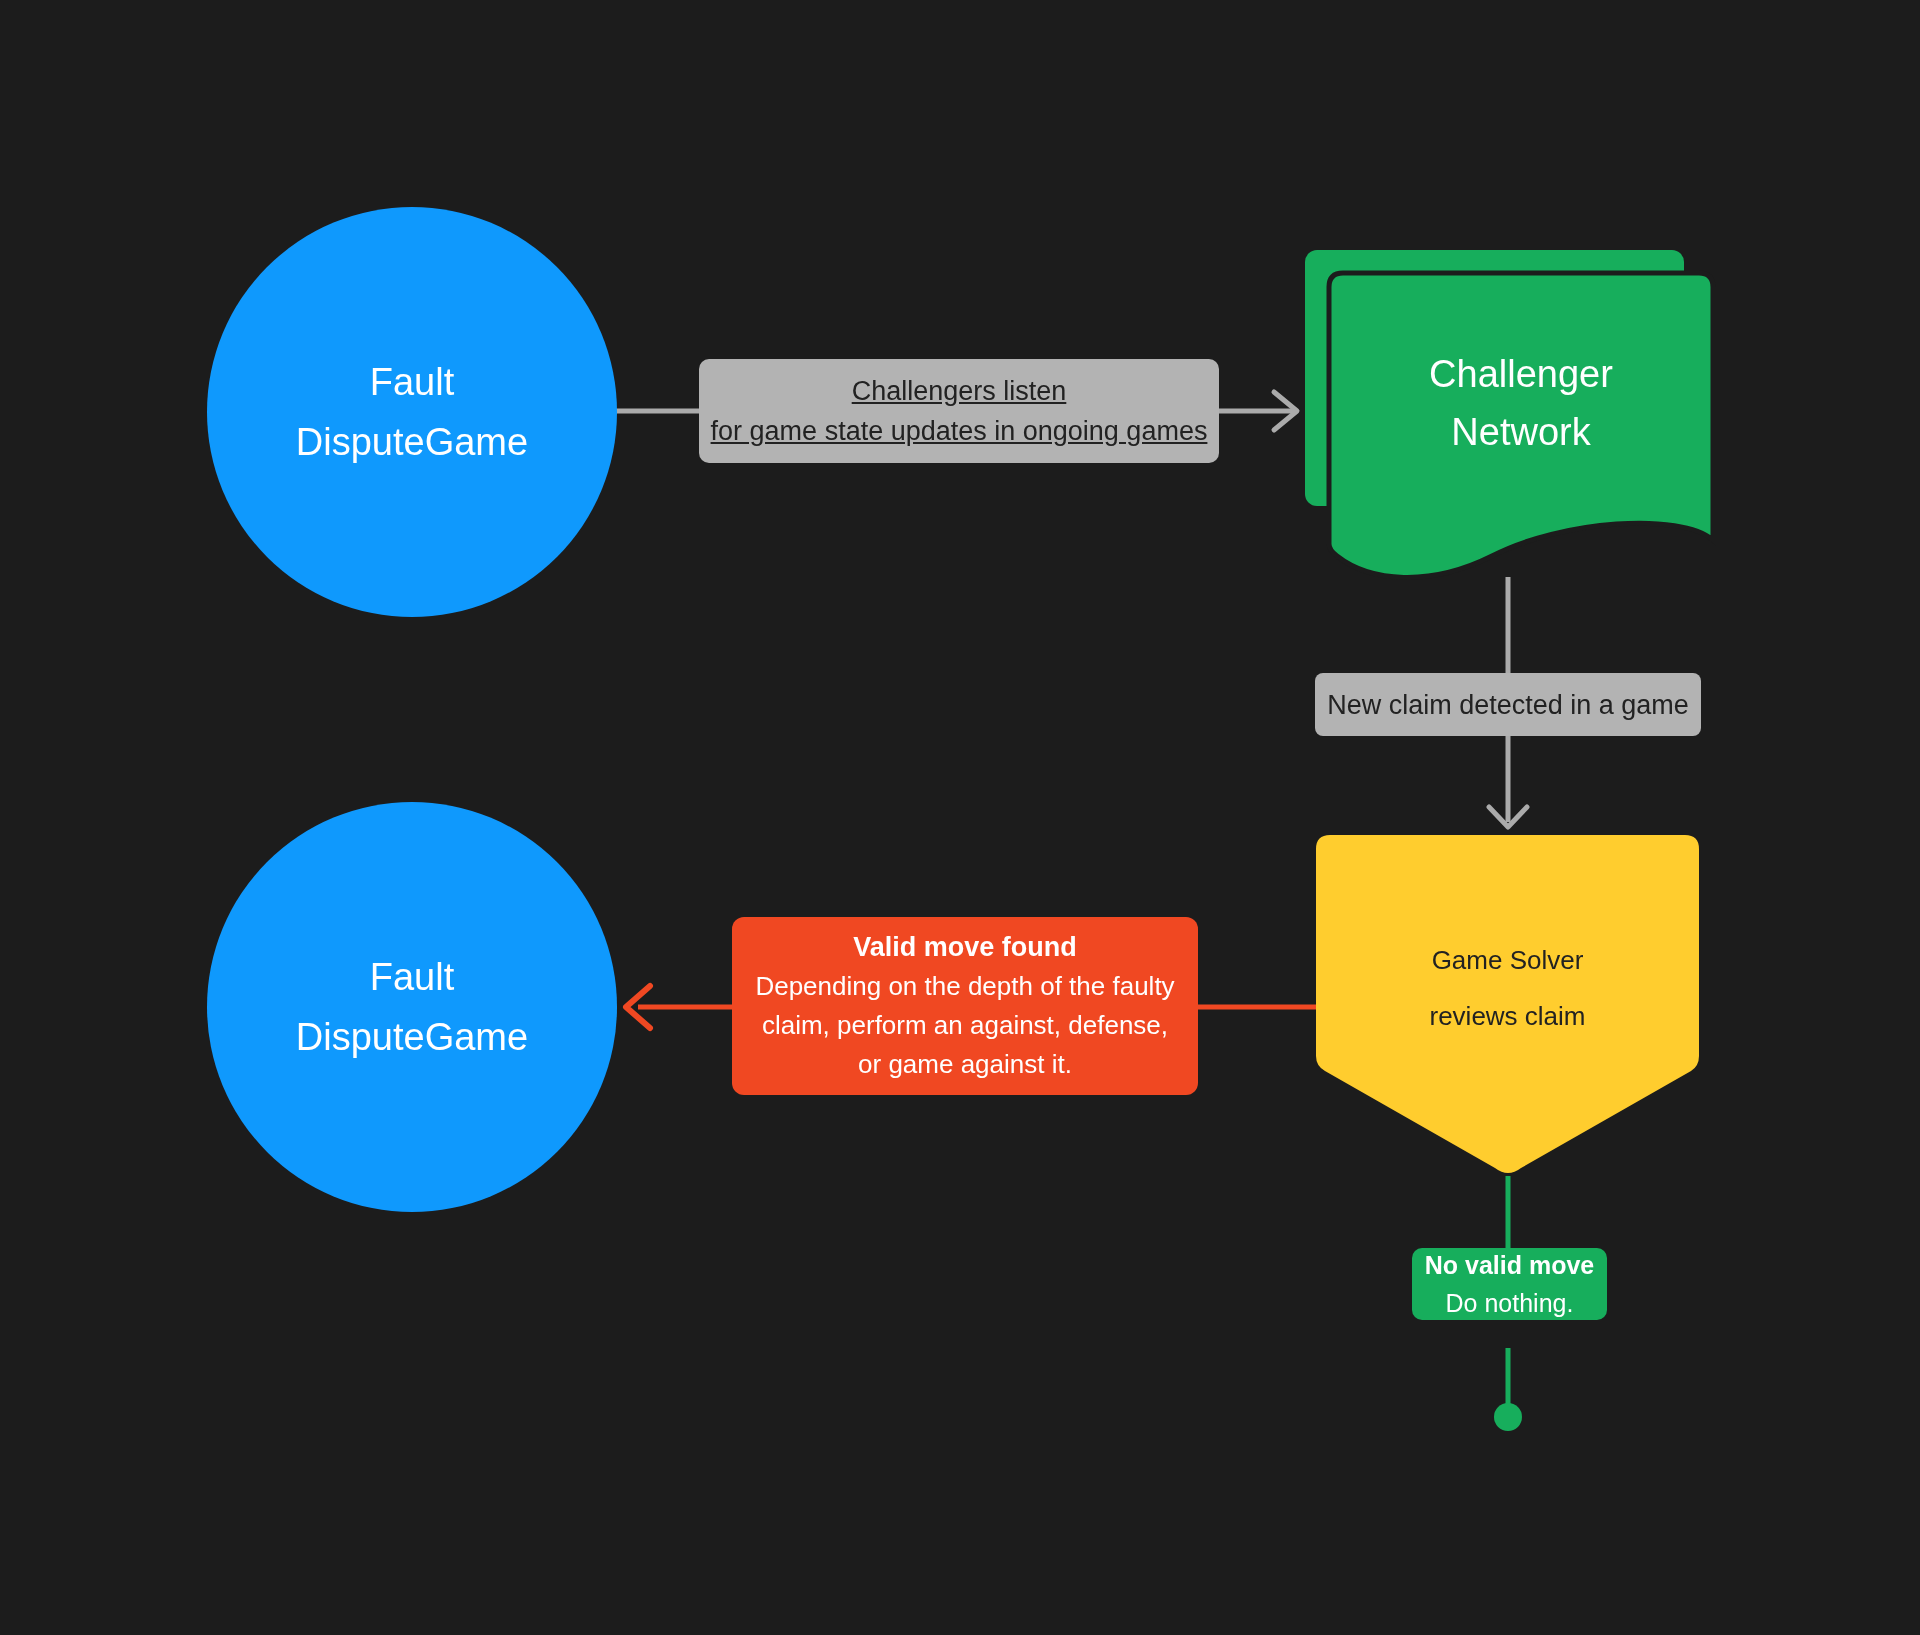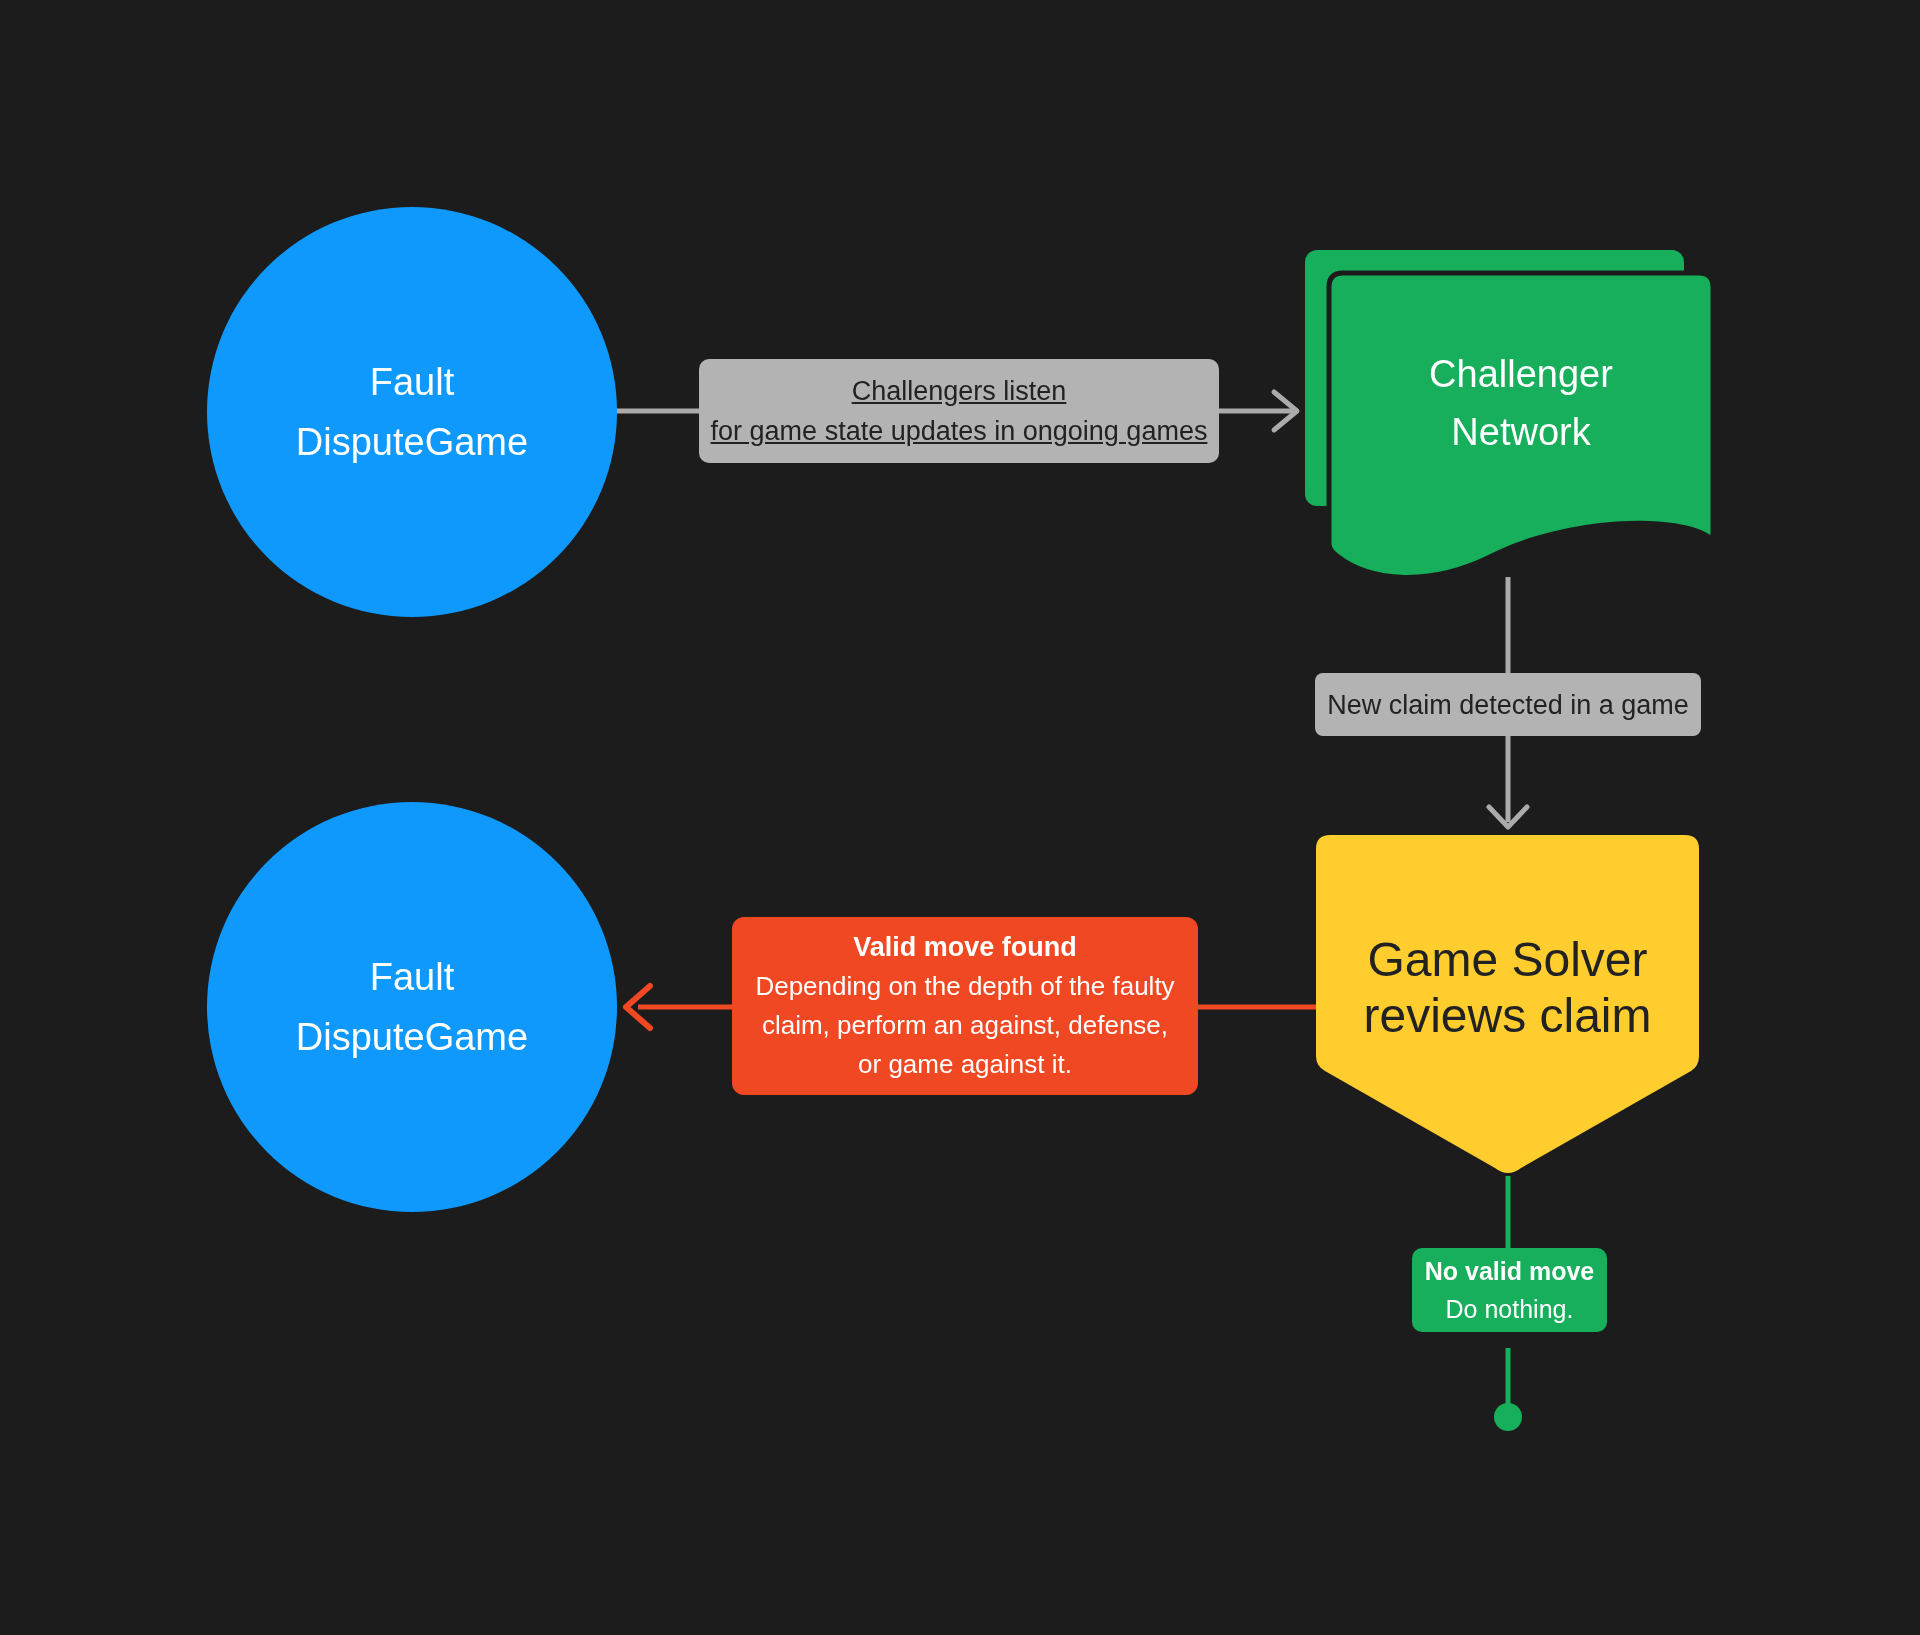--- a/index.html
+++ b/index.html
@@ -19,21 +19,21 @@
   .stage{
     position:relative;
     width:1920px;height:1635px;
     background:var(--bg);
     overflow:hidden;
   }
   .stage svg.layer{position:absolute;left:0;top:0;}
   .overlay{position:absolute;display:flex;flex-direction:column;align-items:center;justify-content:center;text-align:center;}
   .overlay .ln{white-space:nowrap;}
   .node-label{color:var(--white-text);font-size:38px;line-height:60px;}
-  .node-label-dark{color:var(--dark-text);font-size:48px;line-height:56px;}
+  .node-label-dark{color:var(--dark-text);font-size:26px;line-height:56px;}
   .doc-label{color:var(--white-text);font-size:38px;line-height:58px;}
   .gray-box{
     background:var(--gray-box);
     color:var(--dark-text);
     border-radius:10px;
     font-size:27px;line-height:40px;
   }
   .red-box{
     background:var(--red);
     color:var(--white-text);
@@ -118,18 +118,18 @@
     <div class="ln">Depending on the depth of the faulty</div>
     <div class="ln">claim, perform an against, defense,</div>
     <div class="ln">or game against it.</div>
   </div>
 
   <div class="overlay node-label" style="left:207px;top:801px;width:410px;height:412px;">
     <div class="ln">Fault</div>
     <div class="ln">DisputeGame</div>
   </div>
 
-  <div class="overlay green-box" style="left:1412px;top:1248px;width:195px;height:84px;">
+  <div class="overlay green-box" style="left:1412px;top:1248px;width:195px;height:72px;">
     <div class="ln title">No valid move</div>
     <div class="ln">Do nothing.</div>
   </div>
 
 </div>
 
 </body></html>

